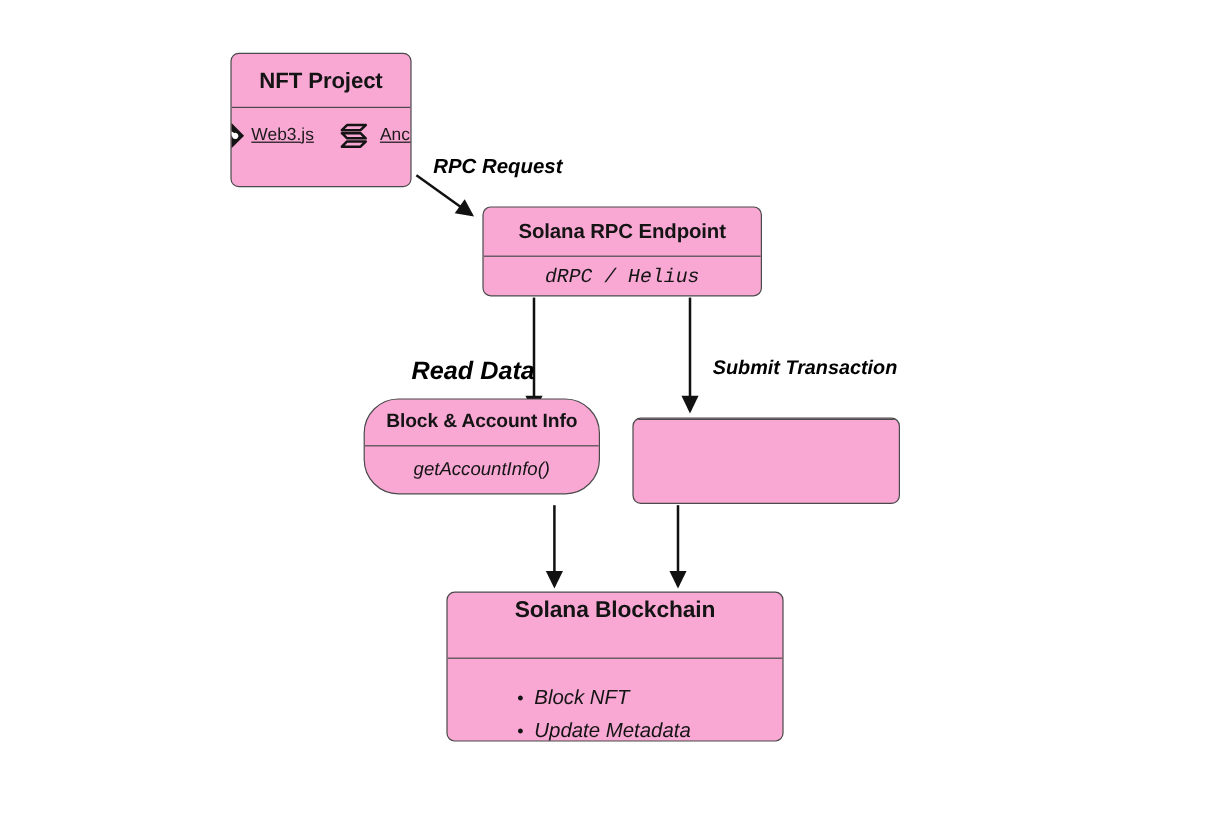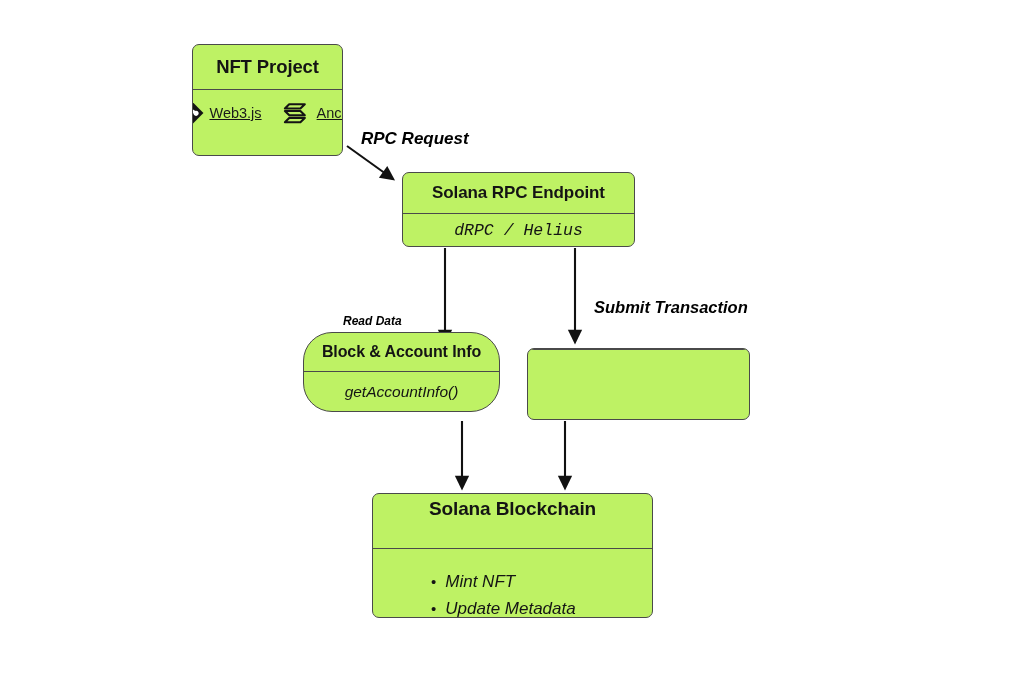--- a/index.html
+++ b/index.html
@@ -19,21 +19,21 @@
     position: absolute;
     inset: 0;
     width: 1024px;
     height: 683px;
   }
 
   
   .node {
     position: absolute;
     box-sizing: border-box;
-    background: #bef264;
+    background: #f9a8d4;
     border: 1.6px solid #4a4a4a;
     border-radius: 7px;
     display: flex;
     flex-direction: column;
     overflow: hidden;
   }
   .node-header {
     box-sizing: border-box;
     width: 100%;
     display: flex;
@@ -190,22 +190,21 @@
     line-height: 1;
   }
   #label-rpc-request {
     left: 361px;
     top: 130px;
     font-size: 17px;
   }
   #label-read-data {
     left: 343px;
     top: 299px;
-    font-size: 12px;
-    margin-top: 16px;
+    font-size: 21px;
   }
   #label-submit-transaction {
     left: 594px;
     top: 299px;
     font-size: 16.5px;
   }
 
   svg#connectors {
     position: absolute;
     left: 0;
@@ -302,21 +301,21 @@
   <div class="node" id="validator-nodes">
     <div class="node-divider"></div>
   </div>
 
   <div class="node" id="solana-blockchain">
     <div class="node-header">Solana Blockchain</div>
     <div class="node-divider"></div>
     <div class="node-body">
       <div class="bullet-row">
         <span class="bullet-dot">•</span>
-        <span>Mint NFT</span>
+        <span>Block NFT</span>
       </div>
       <div class="bullet-row">
         <span class="bullet-dot">•</span>
         <span>Update Metadata</span>
       </div>
     </div>
   </div>
 
 </div>
 

